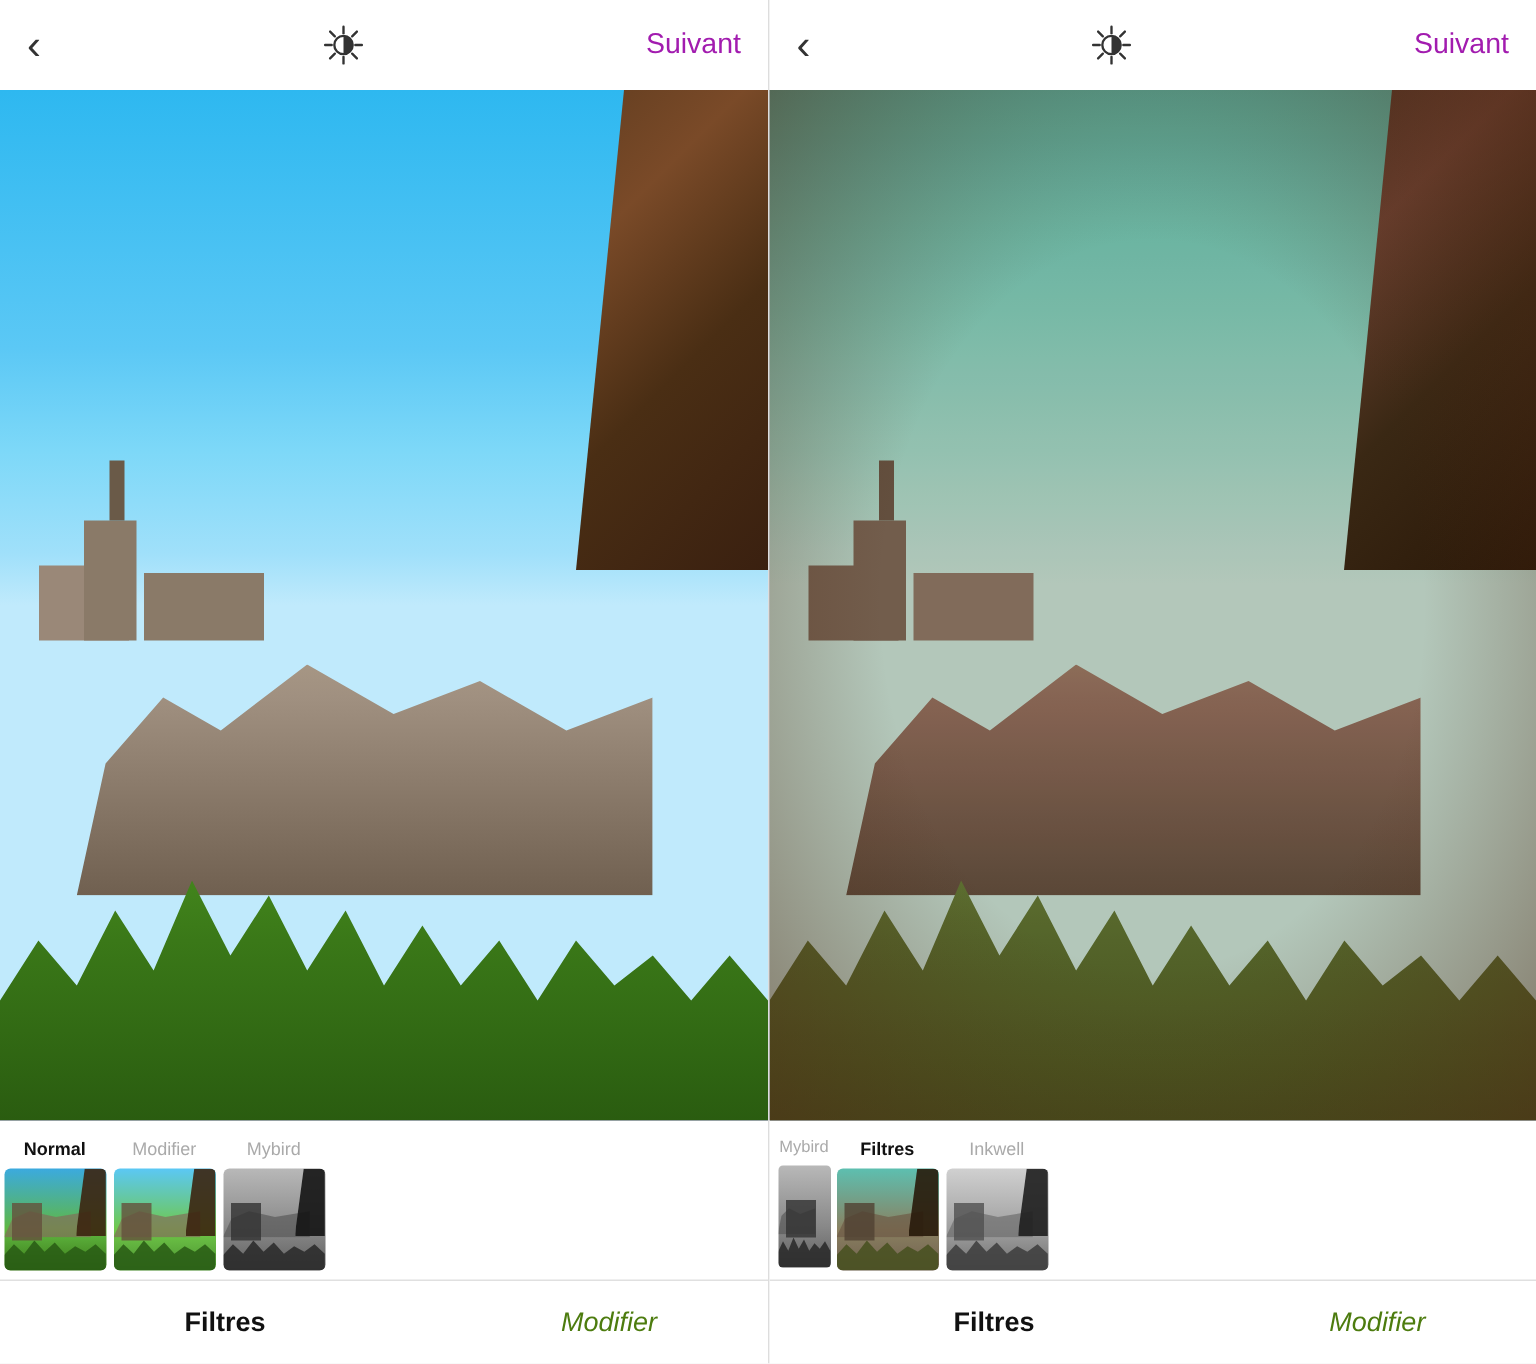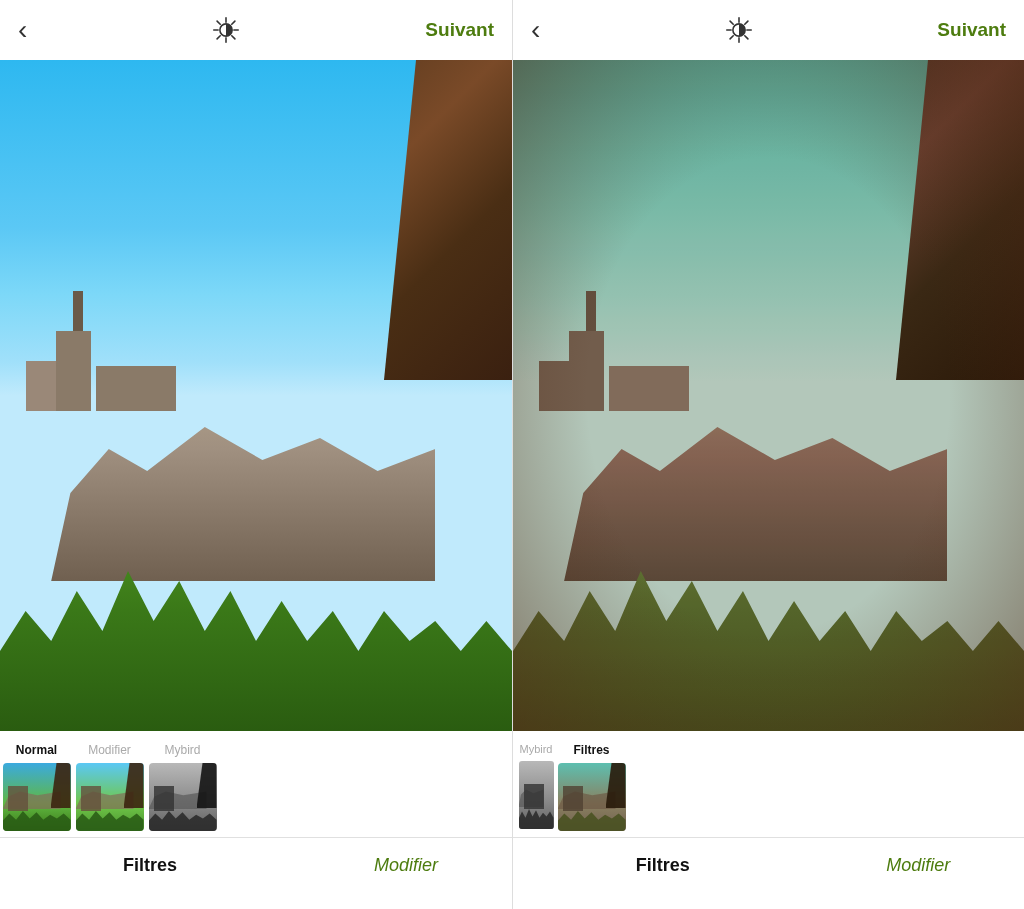--- a/index.html
+++ b/index.html
@@ -53,22 +53,22 @@
       justify-content: center;
     }
 
     .brightness-icon {
       width: 28px;
       height: 28px;
     }
 
     .header-next {
       font-size: 19px;
-      color: #4d7c0f;
-      font-weight: 700;
+      color: #a21caf;
+      font-weight: 400;
       cursor: pointer;
     }
 
     
     .photo-area {
       flex: 1;
       position: relative;
       overflow: hidden;
       background: #1a1a1a;
     }
@@ -210,21 +210,21 @@
       inset: 0;
       background: rgba(160, 100, 60, 0.18);
       mix-blend-mode: multiply;
       z-index: 4;
       pointer-events: none;
     }
 
     
     .bottom-area {
       background: #fff;
-      padding-bottom: 16px;
+      padding-bottom: 0;
       text-align: right;
     }
 
     
     .filter-strip {
       display: flex;
       flex-direction: row;
       overflow-x: hidden;
       padding: 12px 0 6px 0;
       gap: 0;
@@ -491,20 +491,29 @@
       <div class="filter-item">
         <span class="filter-label active">Filtres</span>
         <div class="filter-thumb thumb-brannan">
           <div class="thumb-rock" style="background:rgba(110,90,70,0.7);"></div>
           <div class="thumb-castle" style="background:rgba(80,65,50,0.8);"></div>
           <div class="thumb-trees" style="background:rgba(70,80,30,0.85);"></div>
           <div class="thumb-beam" style="background:rgba(40,25,10,0.9);"></div>
         </div>
       </div>
 
+      <div class="filter-item">
+        <span class="filter-label">Inkwell</span>
+        <div class="filter-thumb thumb-inkwell">
+          <div class="thumb-rock" style="background:rgba(110,110,110,0.7);"></div>
+          <div class="thumb-castle" style="background:rgba(80,80,80,0.8);"></div>
+          <div class="thumb-trees" style="background:rgba(60,60,60,0.85);"></div>
+          <div class="thumb-beam" style="background:rgba(30,30,30,0.9);"></div>
+        </div>
+      </div>
 
     </div>
 
     <div class="bottom-nav">
       <div class="nav-item active">
         <span>Filtres</span>
       </div>
       <div class="nav-item inactive">
         <span>Modifier</span>
       </div>

